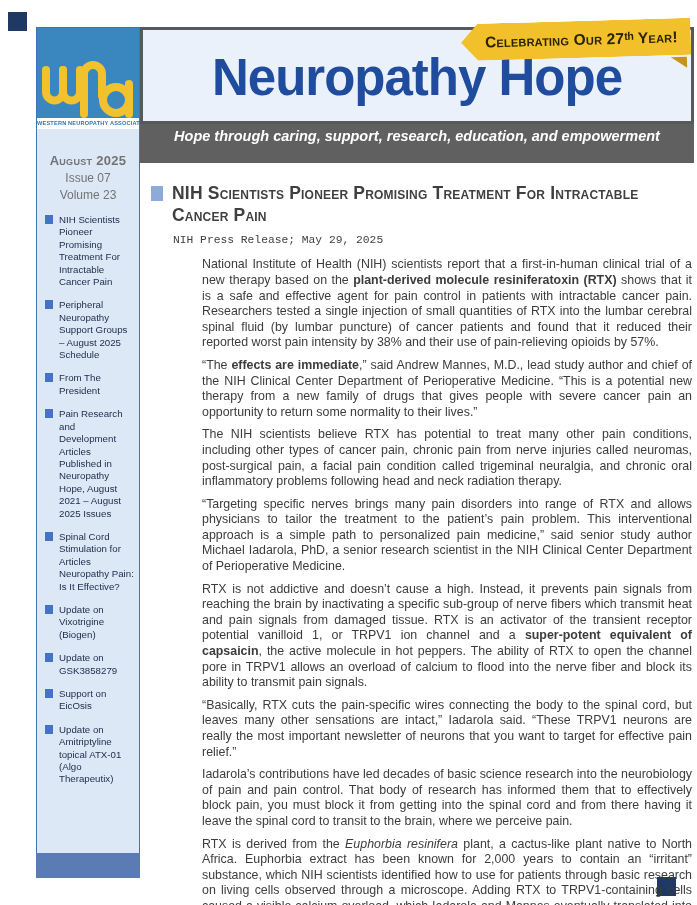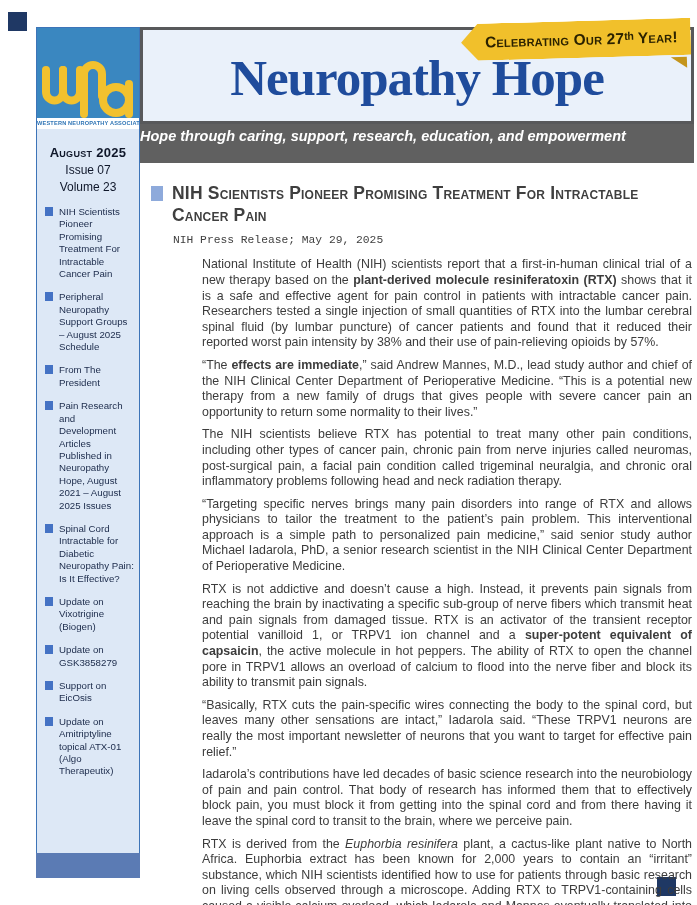--- a/index.html
+++ b/index.html
@@ -9,41 +9,41 @@
   .corner-mark { position:absolute; width:19px; height:19px; background:#1F3864; }
   .corner-mark.tl { left:8px; top:12px; }
   .corner-mark.br { right:21px; bottom:9px; }
 
   
   .sidebar { position:absolute; left:36px; top:27px; width:104px; height:851px;
              background:#DDE8F6; border:1px solid #3D74B8; }
   .logo-box { width:100%; height:90px; background:#3A87C0; display:flex; align-items:flex-end; justify-content:center; overflow:hidden; }
   .logo-caption { width:100%; background:#fff; color:#2E74B5; font-weight:700; font-size:5.6px;
                   text-align:center; padding:2px 0 3px; letter-spacing:.2px; white-space:nowrap; }
-  .issue-block { text-align:center; padding-top:16px; color:#0f172a; }
+  .issue-block { text-align:center; padding-top:24px; color:#737373; }
   .issue-month { font-variant:small-caps; font-weight:700; font-size:13px; letter-spacing:.3px; }
   .issue-line { font-size:12px; margin-top:3px; }
   .toc { padding:12px 5px 0 8px; }
   .toc-item { display:flex; margin-bottom:11px; cursor:pointer; }
   .toc-bullet { flex:0 0 8px; width:8px; height:9px; background:#4472C4; margin:1px 6px 0 0; }
   .toc-label { font-size:9.7px; line-height:1.28; color:#1B2A4A; }
   .sidebar-bottom-bar { position:absolute; left:-1px; bottom:-1px; width:104px; height:25px; background:#5B7BB4; }
 
   
   .header { position:absolute; left:140px; top:27px; width:554px; }
   .header-box { position:relative; width:554px; height:97px; background:#EAF1FA; border:3px solid #58595B;
                 display:flex; align-items:center; justify-content:center; }
-  .newsletter-title { font-size:51px; font-weight:700; color:#1F4C9C; letter-spacing:-1px; margin-top:4px;font-family:Liberation Serif, serif; }
+  .newsletter-title { font-size:51px; font-weight:700; color:#1F4C9C; letter-spacing:-1px; margin-top:4px; }
   .banner { position:absolute; right:0px; top:-9px; height:37px; padding:0 13px 0 24px;
             background:#F1C02B; display:flex; align-items:center; transform:rotate(-1.6deg);
             clip-path:polygon(0 50%, 17px 0, 100% 0, 100% 100%, 17px 100%); }
   .banner-text { font-variant:small-caps; font-weight:700; font-size:15.5px; color:#2B2200; letter-spacing:.2px; }
   .banner-fold { position:absolute; right:4px; top:27px; width:0; height:0; transform:rotate(-2deg);
                  border-left:16px solid transparent; border-top:11px solid #C4951C; }
-  .gray-bar { width:554px; height:39px; background:#606060; padding-top:4px; }
+  .gray-bar { width:554px; height:39px; background:#606060; text-align:center; padding-top:4px; }
   .tagline { font-weight:700; font-style:italic; font-size:14.5px; color:#FFFFFF; }
   .newsletter-subtitle { font-size:12.3px; color:#ECECEC; margin-top:2px; }
 
   
   .main { position:absolute; left:151px; top:183px; width:541px; }
   .heading-row { display:flex; }
   .heading-bullet { flex:0 0 12px; width:12px; height:15px; background:#8EAADB; margin:3px 9px 0 0; }
   .article-title { font-variant:small-caps; font-weight:700; font-size:17.5px; line-height:1.24;
                    color:#3F3F3F; letter-spacing:.2px; }
   .byline { font-size:11.3px; color:#3F3F3F; margin:8px 0 11px 22px;font-family:Liberation Mono, monospace; }
@@ -90,21 +90,21 @@
         <div class="toc-item">
           <span class="toc-bullet"></span>
           <span class="toc-label">From The President</span>
         </div>
         <div class="toc-item">
           <span class="toc-bullet"></span>
           <span class="toc-label">Pain Research and Development Articles Published in Neuropathy Hope, August 2021 – August 2025 Issues</span>
         </div>
         <div class="toc-item">
           <span class="toc-bullet"></span>
-          <span class="toc-label">Spinal Cord Intractable for Diabetic Neuropathy Pain: Is It Effective?</span>
+          <span class="toc-label">Spinal Cord Stimulation for Articles Neuropathy Pain: Is It Effective?</span>
         </div>
         <div class="toc-item">
           <span class="toc-bullet"></span>
           <span class="toc-label">Update on Vixotrigine (Biogen)</span>
         </div>
         <div class="toc-item">
           <span class="toc-bullet"></span>
           <span class="toc-label">Update on GSK3858279</span>
         </div>
         <div class="toc-item">

